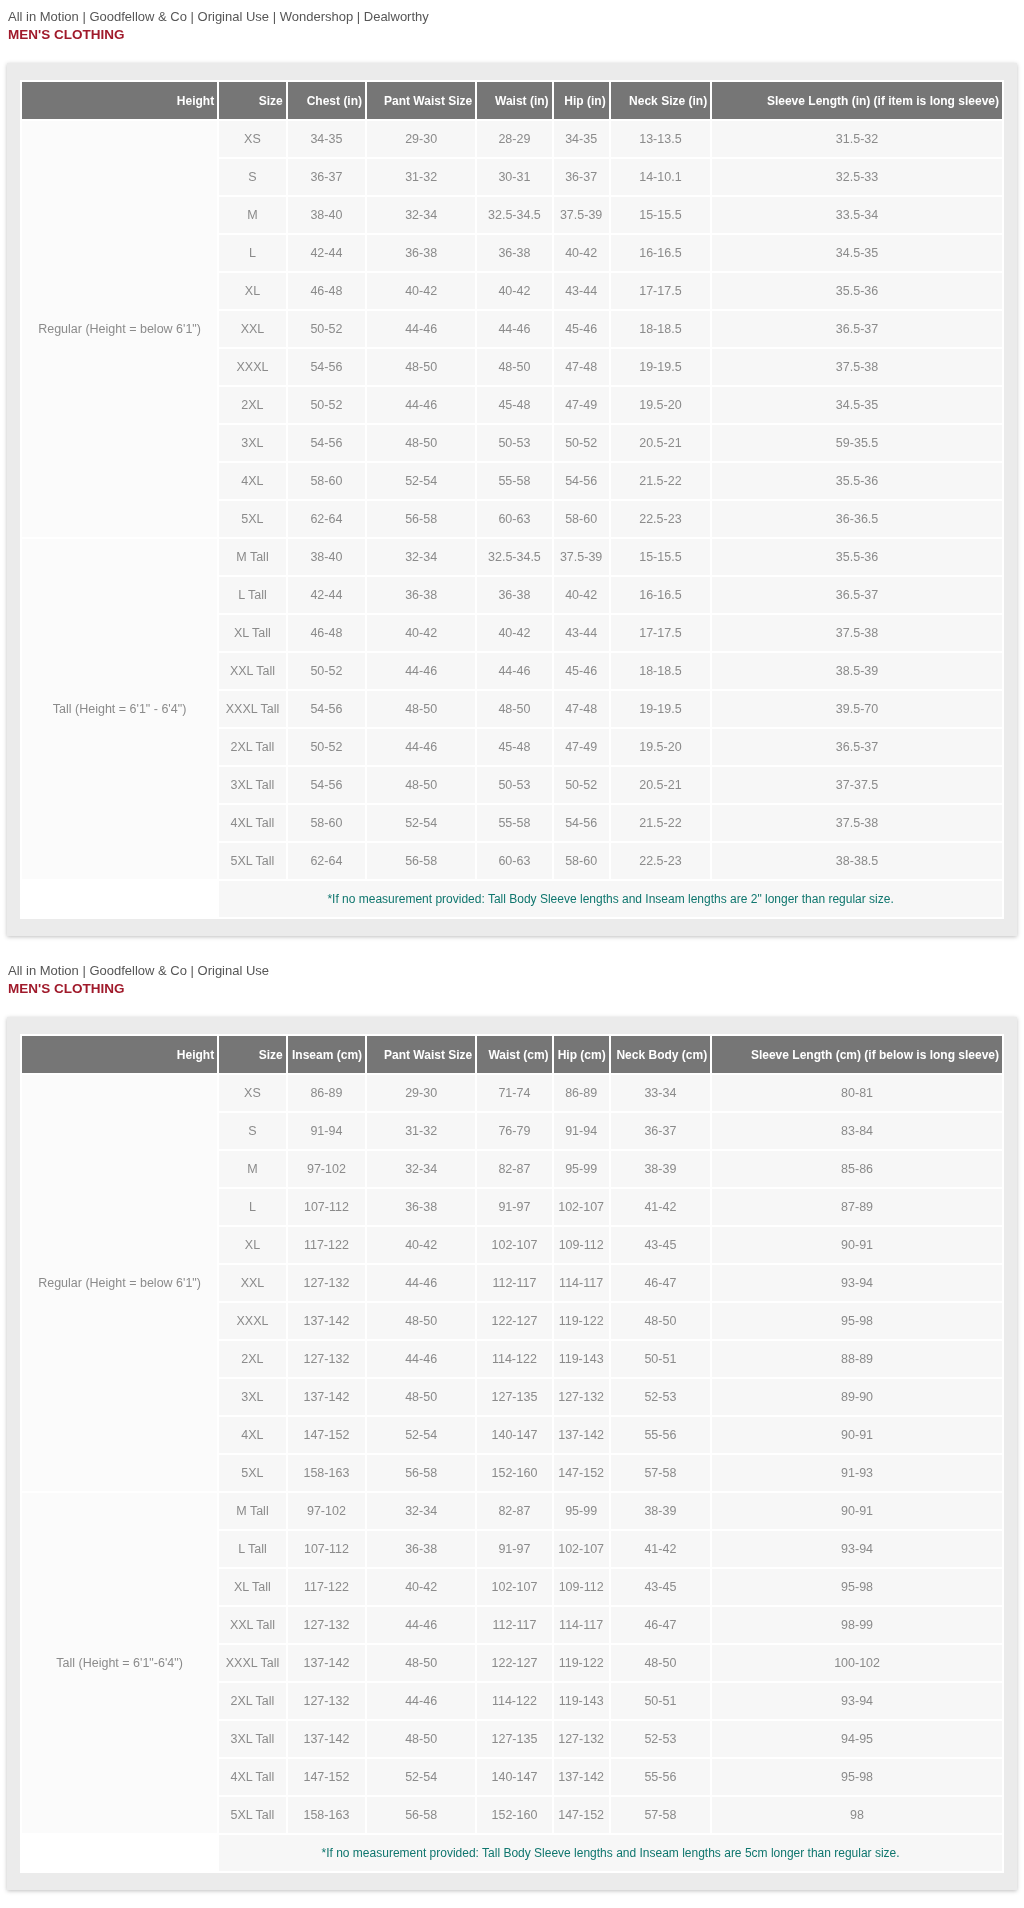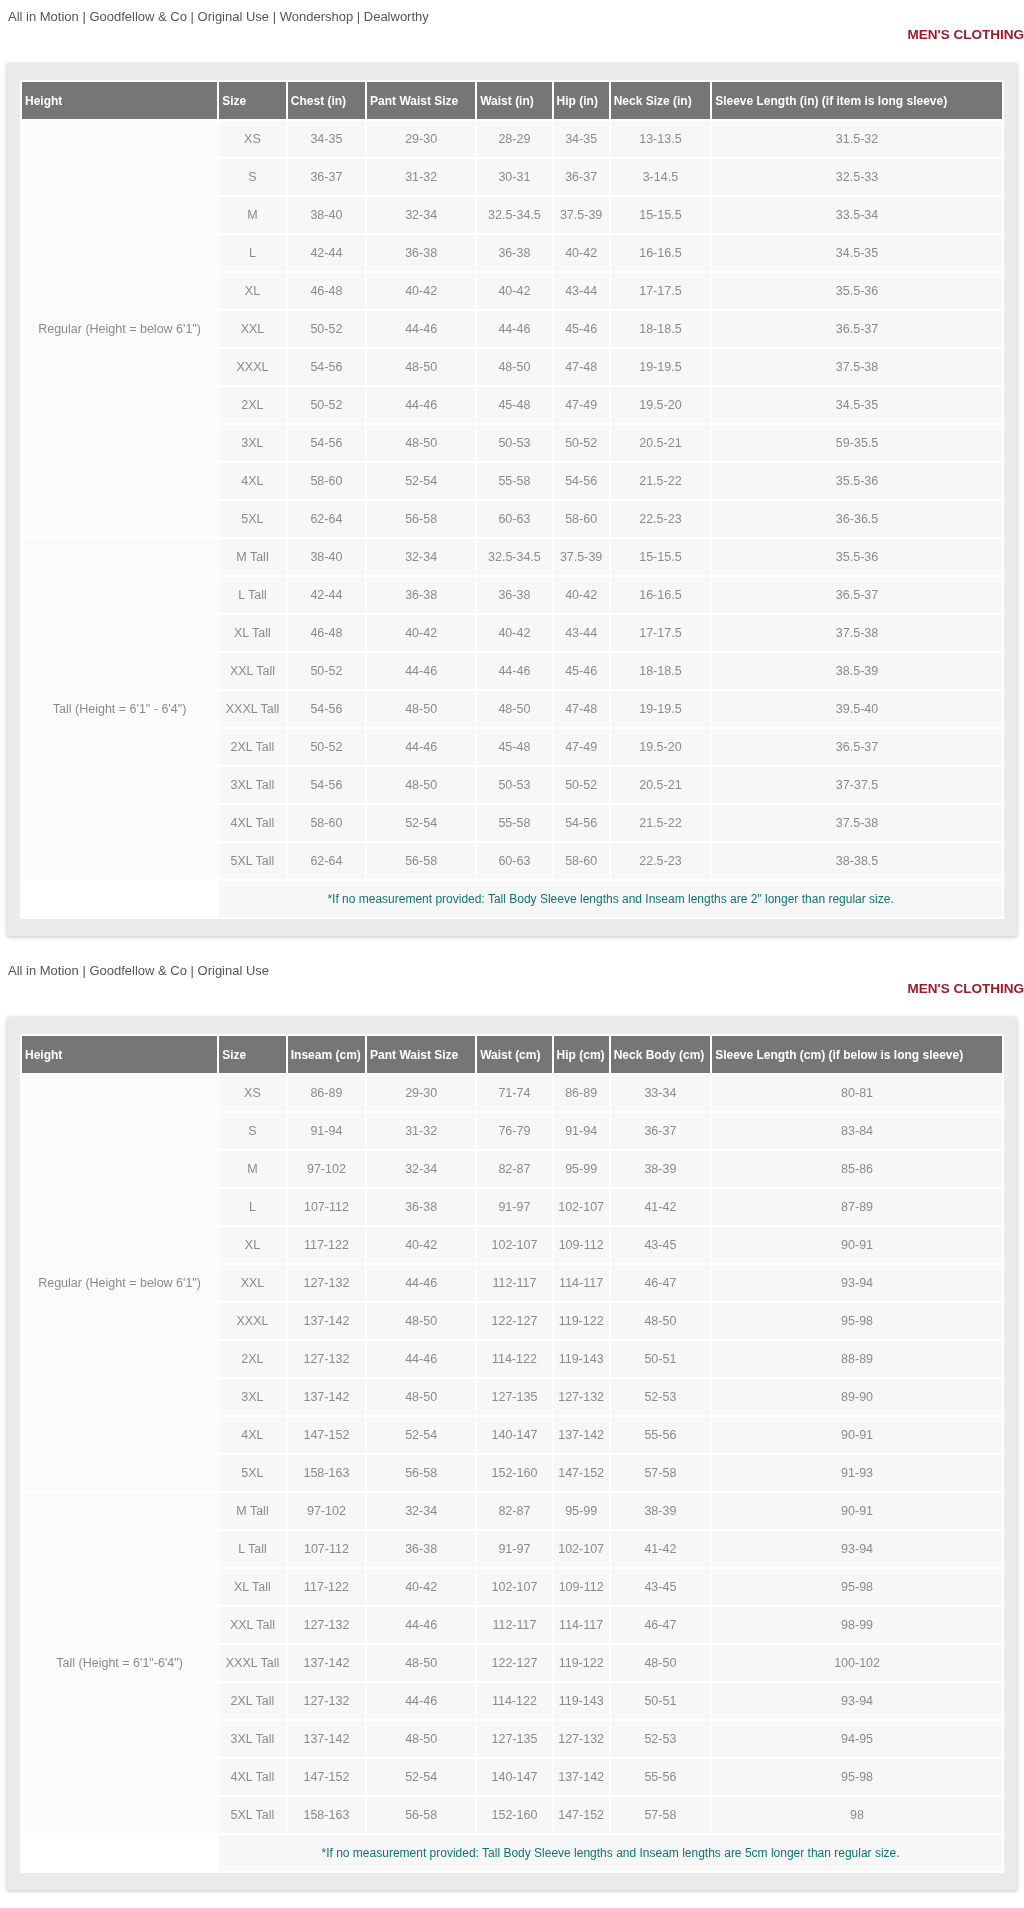--- a/index.html
+++ b/index.html
@@ -19,41 +19,40 @@
     font-size: 13px;
     margin: 0 0 1px 8px;
     line-height: 17px;
   }
   .section-title {
     color: #a01a2b;
     font-weight: bold;
     font-size: 13.5px;
     margin: 0 0 20px 8px;
     line-height: 17px;
-    text-align: right;
   }
   .panel {
     background: #ebebeb;
     margin: 0 7px 26px 7px;
     padding: 17px 13px;
     box-shadow: 0 1px 4px rgba(0,0,0,0.25);
   }
   table.size-chart {
     width: 100%;
     border-collapse: separate;
     border-spacing: 2px;
     background: #ffffff;
     table-layout: fixed;
   }
   table.size-chart th {
     background: #767676;
     color: #ffffff;
     font-size: 12px;
     font-weight: bold;
-    text-align: left;
+    text-align: right;
     height: 33px;
     padding: 2px 3px;
     line-height: 14px;
   }
   table.size-chart td {
     background: #f7f7f7;
     color: #8b8b8b;
     font-size: 12.5px;
     text-align: center;
     height: 36px;
@@ -121,21 +120,21 @@
               <td>34-35</td>
               <td>13-13.5</td>
               <td>31.5-32</td>
             </tr>
             <tr>
               <td>S</td>
               <td>36-37</td>
               <td>31-32</td>
               <td>30-31</td>
               <td>36-37</td>
-              <td>3-14.5</td>
+              <td>14-10.1</td>
               <td>32.5-33</td>
             </tr>
             <tr>
               <td>M</td>
               <td>38-40</td>
               <td>32-34</td>
               <td>32.5-34.5</td>
               <td>37.5-39</td>
               <td>15-15.5</td>
               <td>33.5-34</td>
@@ -249,21 +248,21 @@
               <td>18-18.5</td>
               <td>38.5-39</td>
             </tr>
             <tr>
               <td>XXXL Tall</td>
               <td>54-56</td>
               <td>48-50</td>
               <td>48-50</td>
               <td>47-48</td>
               <td>19-19.5</td>
-              <td>39.5-40</td>
+              <td>39.5-70</td>
             </tr>
             <tr>
               <td>2XL Tall</td>
               <td>50-52</td>
               <td>44-46</td>
               <td>45-48</td>
               <td>47-49</td>
               <td>19.5-20</td>
               <td>36.5-37</td>
             </tr>

